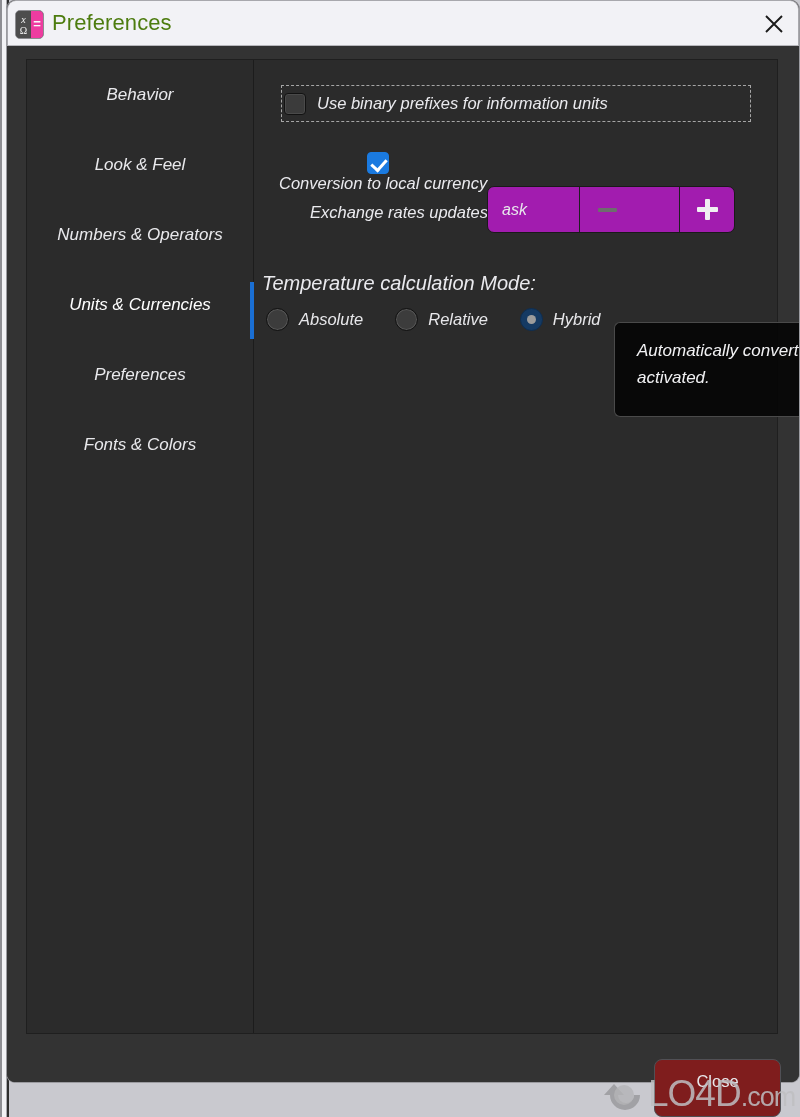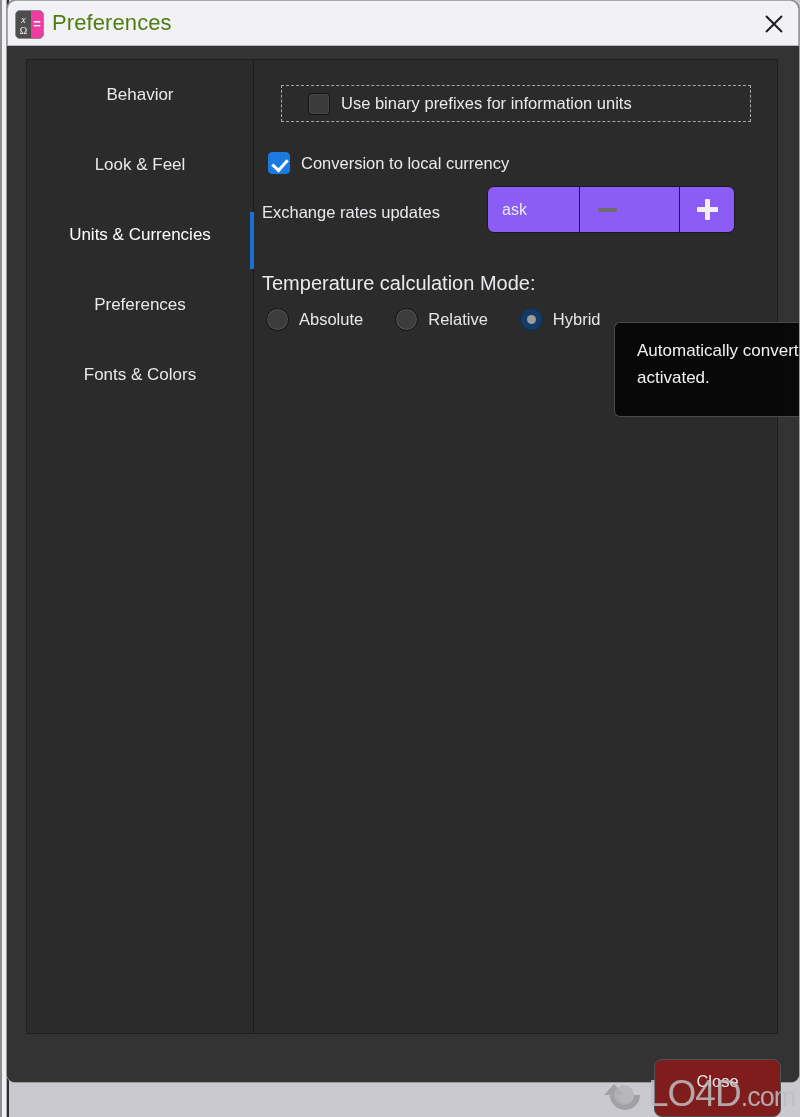--- a/index.html
+++ b/index.html
@@ -86,20 +86,21 @@
     display: flex; align-items: center; justify-content: center;
     cursor: pointer;
   }
   .close-btn svg { display: block; }
 
   
   .win-body {
     position: relative;
     height: 1037px;
     background: #333333;
+    font-style: italic;
   }
 
   .panel {
     position: absolute;
     left: 19px; top: 13px;
     width: 752px; height: 975px;
     background: #2b2b2b;
     border: 1px solid #1f1f1f;
     display: flex;
   }
@@ -134,21 +135,21 @@
     background: #2b2b2b;
   }
 
   
   .focus-row {
     position: absolute;
     left: 27px; top: 25px;
     width: 470px; height: 37px;
     border: 1px dashed #a6a6a6;
     display: flex; align-items: center;
-    padding-left: 26px;
+    padding-left: 2px;
   }
   .cb {
     width: 22px; height: 22px;
     border-radius: 4px;
     flex: none;
     position: relative;
     cursor: pointer;
   }
   .cb.off {
     background: #3b3b3b;
@@ -170,39 +171,40 @@
   }
   .cb-label {
     margin-left: 11px;
     color: #eaeaee;
     font-size: 16.5px;
   }
 
   .row-conv {
     position: absolute;
     left: 14px; top: 92px;
-    display: flex; align-items: center;
+    display: flex; align-items: center; flex-direction: column;
   }
 
   
   .row-ex {
     position: absolute;
     left: 8px; top: 143px;
     width: 470px;
     display: flex; align-items: center;
   }
   .ex-label {
     color: #eaeaee;
     font-size: 16.5px;
+    margin-left: 48px;
   }
   .spin {
     position: absolute;
     left: 225px; top: -17px;
     width: 248px; height: 47px;
-    background: #8b5cf6;
+    background: #a21caf;
     border: 1px solid #1a1a1a;
     border-radius: 7px;
     display: flex; align-items: stretch;
     overflow: hidden;
     gap: 45px;
   }
   .spin .val {
     flex: 1;
     display: flex; align-items: center;
     padding-left: 14px;
@@ -365,20 +367,24 @@
 
       <div class="sidebar">
         <div class="side-item">
           <span>Behavior</span>
 
         </div>
         <div class="side-item">
           <span>Look &amp; Feel</span>
 
         </div>
+        <div class="side-item">
+          <span>Numbers &amp; Operators</span>
+
+        </div>
         <div class="side-item active">
           <span>Units &amp; Currencies</span>
           <span class="indicator"></span>
         </div>
         <div class="side-item">
           <span>Preferences</span>
 
         </div>
         <div class="side-item">
           <span>Fonts &amp; Colors</span>

